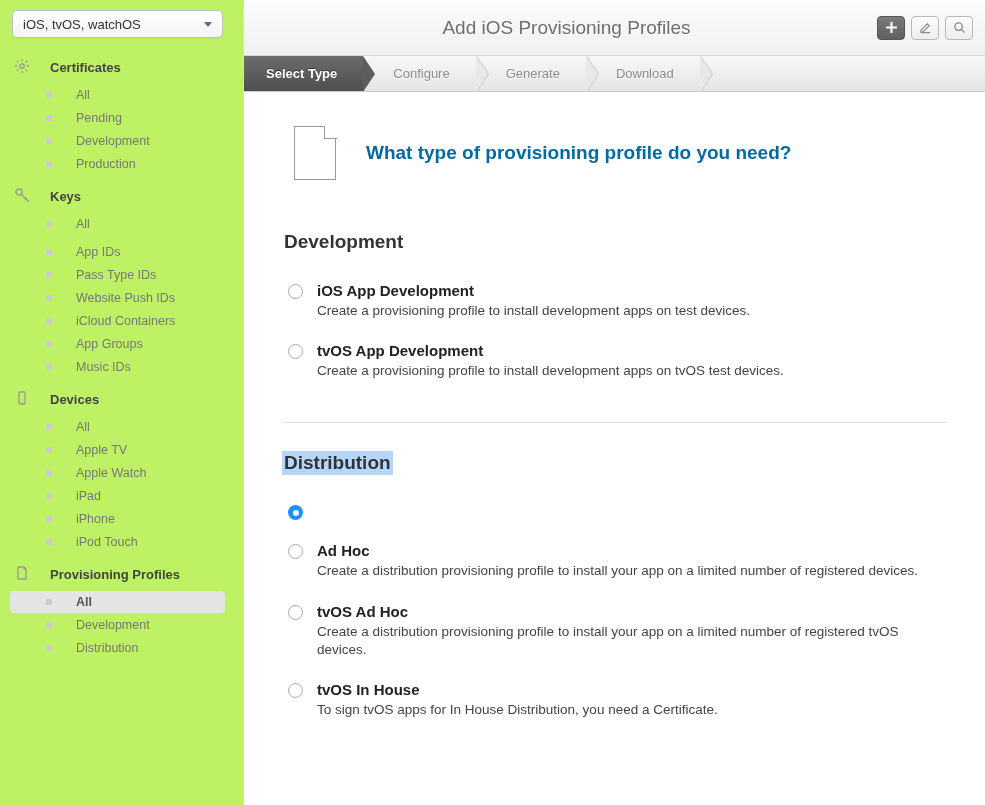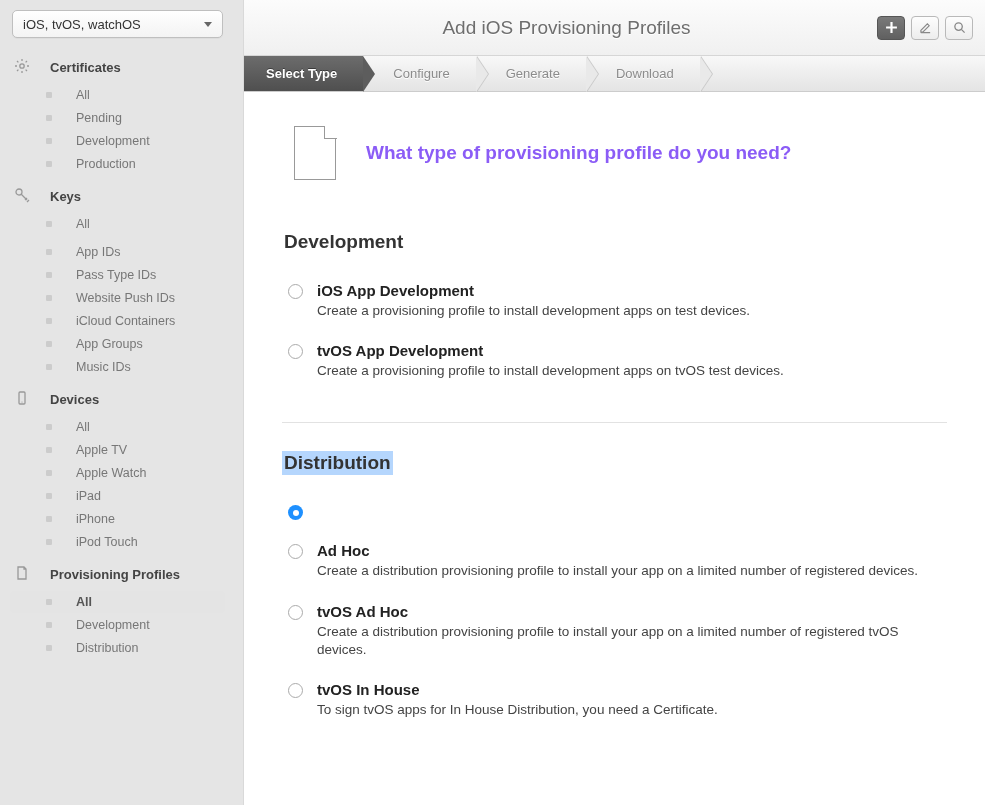--- a/index.html
+++ b/index.html
@@ -12,21 +12,21 @@
     height: 805px;
     overflow: hidden;
   }
   .container { display: flex; height: 100%; }
 
   
   .sidebar {
     width: 244px;
     border-right: 1px solid #d9d9d9;
     padding: 10px 8px 0 0;
-    background: #e5e5e5;
+    background: #bef264;
   }
   .platform-select {
     margin: 0 12px 14px 12px;
     border: 1px solid #bfbfbf;
     border-radius: 5px;
     background: linear-gradient(#fff,#f3f3f3);
     height: 28px;
     display: flex;
     align-items: center;
     padding: 0 10px;
@@ -172,21 +172,21 @@
   }
   .doc-icon::before {
     content: "";
     position: absolute;
     top: -1.5px; right: -1.5px;
     width: 12px; height: 12px;
     background: #fff;
     border-left: 1.5px solid #999;
     border-bottom: 1.5px solid #999;
   }
-  .hero h2 { font-size: 19px; color: #8b5cf6; font-weight: bold; }
+  .hero h2 { font-size: 19px; color: #0369a1; font-weight: bold; }
 
   .section-title {
     font-size: 19px;
     color: #333;
     margin-bottom: 18px;
     padding: 1px 2px;
     display: inline-block;
   }
   .section-title.highlight { background: #b5d6fd; }
 

